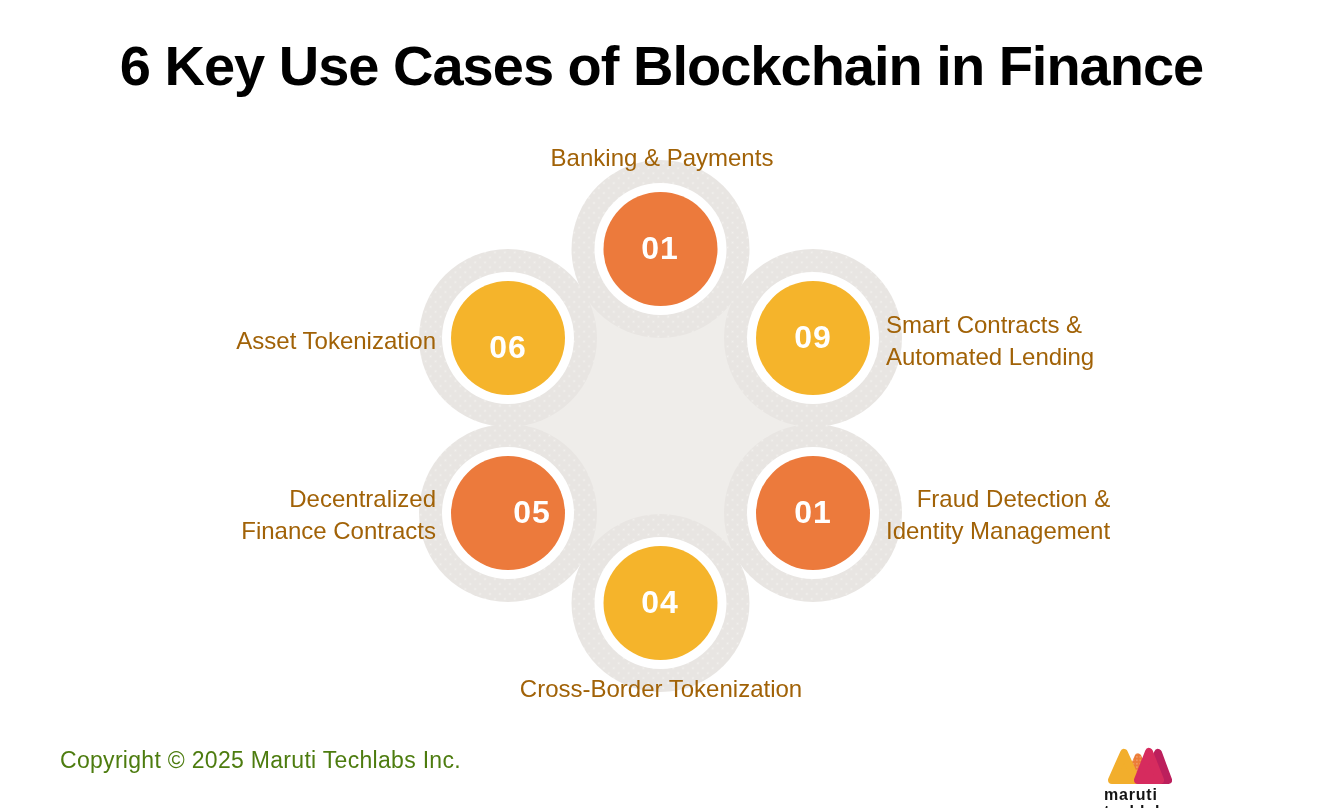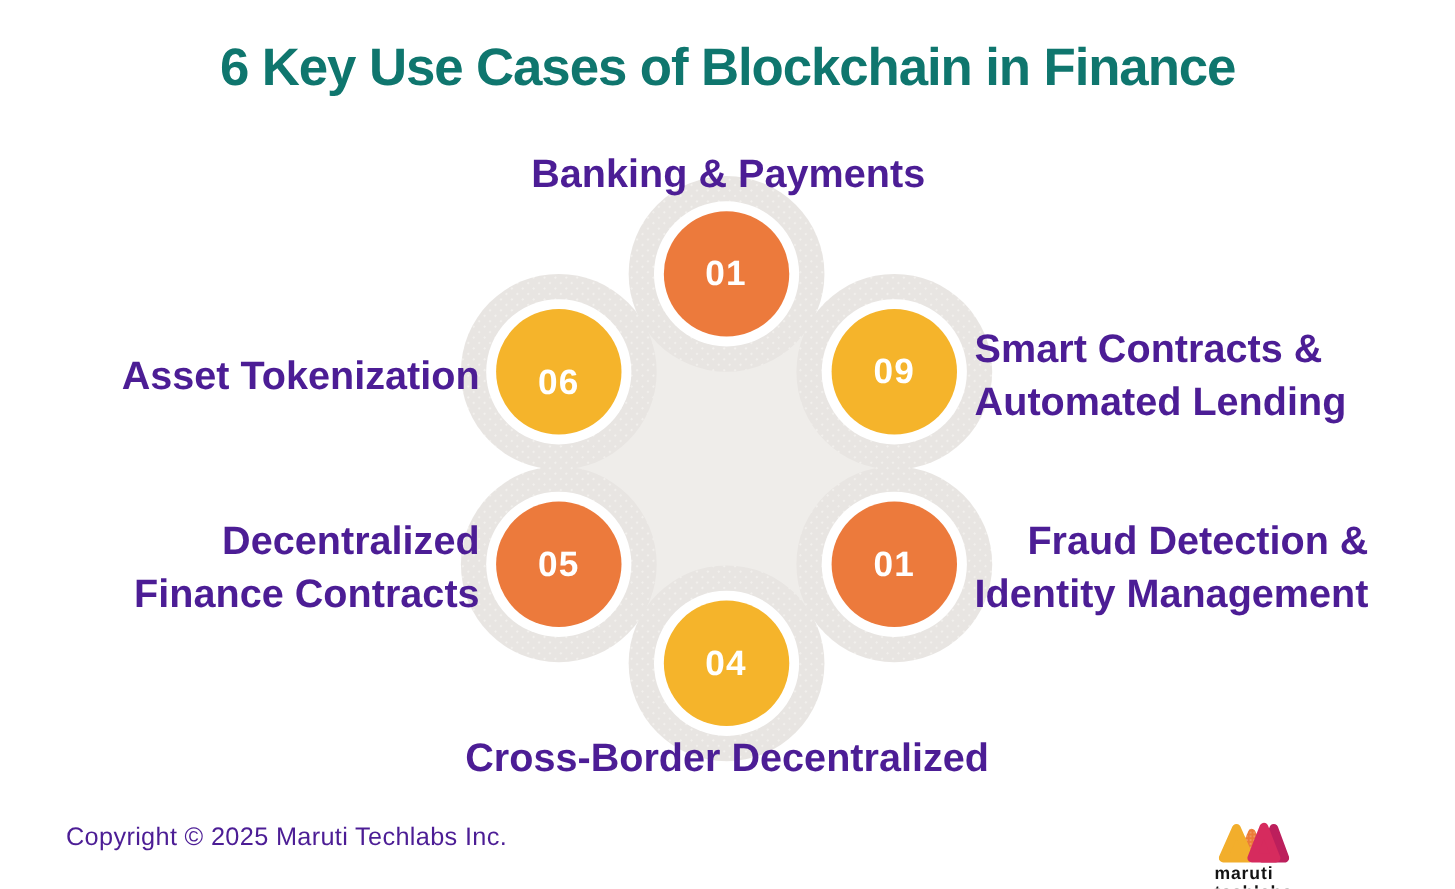--- a/index.html
+++ b/index.html
@@ -7,61 +7,61 @@
     position:relative;
     width:1323px;height:808px;
     background:#ffffff;
     overflow:hidden;
     font-family:"Liberation Sans", sans-serif;
   }
   .title{
     position:absolute;
     top:34px;left:0;right:0;
     text-align:center;
-    font-size:48px;
+    font-size:56px;
     font-weight:700;
     letter-spacing:-1px;
-    color:#0f766e;
+    color:#000000;
     line-height:1.15;
     margin:0;
   }
   .diagram-svg{
     position:absolute;
     left:0;top:0;
     width:1323px;height:808px;
   }
   .node-number{
     position:absolute;
     transform:translate(-50%,-52%);
     color:#ffffff;
     font-size:32px;
     font-weight:700;
     letter-spacing:1px;
     line-height:1;
   }
   .node-label{
     position:absolute;
-    color:#4c1d95;
-    font-size:36px;
-    font-weight:700;
+    color:#a16207;
+    font-size:24px;
+    font-weight:400;
     line-height:1.32;
     white-space:pre-line;
   }
   .label-pos-1{left:662px;top:158px;transform:translate(-50%,-50%);text-align:center;white-space:nowrap;}
   .label-pos-2{left:886px;top:341px;transform:translate(0,-50%);text-align:left;}
   .label-pos-3{left:886px;top:515px;transform:translate(0,-50%);text-align:right;}
   .label-pos-4{left:661px;top:689px;transform:translate(-50%,-50%);text-align:center;white-space:nowrap;}
   .label-pos-5{left:436px;top:515px;transform:translate(-100%,-50%);text-align:right;}
   .label-pos-6{left:436px;top:341px;transform:translate(-100%,-50%);text-align:right;white-space:nowrap;}
   .copyright{
     position:absolute;
     left:60px;top:747px;
     font-size:23px;
     font-weight:400;
-    color:#4c1d95;
+    color:#4d7c0f;
     letter-spacing:0.3px;
   }
   .logo{
     position:absolute;
     left:1104px;top:745px;
     display:flex;
     align-items:center;
     gap:0;
     flex-direction:column;
   }
@@ -114,29 +114,29 @@
     <circle cx="813" cy="513" r="57" fill="#EC7A3C"></circle>
     <circle cx="660.5" cy="603" r="57" fill="#F5B42B"></circle>
     <circle cx="508" cy="513" r="57" fill="#EC7A3C"></circle>
     <circle cx="508" cy="338" r="57" fill="#F5B42B"></circle>
   </svg>
 
   <div class="node-number" style="left:660px;top:249px;">01</div>
   <div class="node-number" style="left:813px;top:338px;">09</div>
   <div class="node-number" style="left:813px;top:513px;">01</div>
   <div class="node-number" style="left:660px;top:603px;">04</div>
-  <div class="node-number" style="left:508px;top:513px;">05</div>
+  <div class="node-number" style="left:532px;top:513px;">05</div>
   <div class="node-number" style="left:508px;top:348px;">06</div>
 
   <div class="node-label label-pos-1">Banking &amp; Payments</div>
   <div class="node-label label-pos-2">Smart Contracts &amp;
 Automated Lending</div>
   <div class="node-label label-pos-3">Fraud Detection &amp;
 Identity Management</div>
-  <div class="node-label label-pos-4">Cross-Border Decentralized</div>
+  <div class="node-label label-pos-4">Cross-Border Tokenization</div>
   <div class="node-label label-pos-5">Decentralized
 Finance Contracts</div>
   <div class="node-label label-pos-6">Asset Tokenization</div>
 
   <div class="copyright">Copyright © 2025 Maruti Techlabs Inc.</div>
 
   <div class="logo">
     <svg class="logo-icon" viewBox="0 0 64 42" xmlns="http://www.w3.org/2000/svg">
 
       <path d="M30 12 L40 35 L20 35 Z" fill="url(#logoDots2)" stroke="url(#logoDots2)" stroke-width="7" stroke-linejoin="round"></path>

